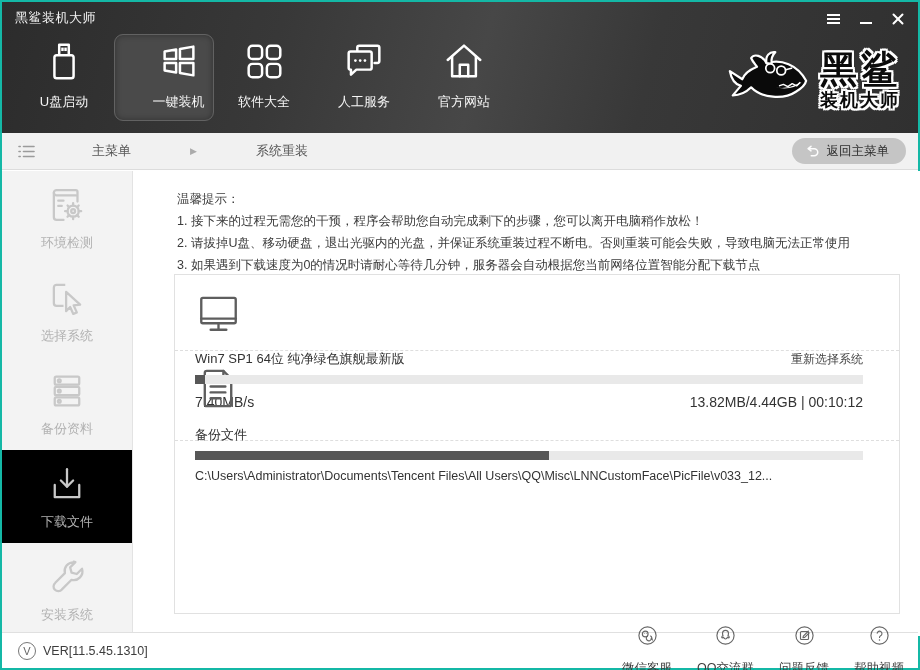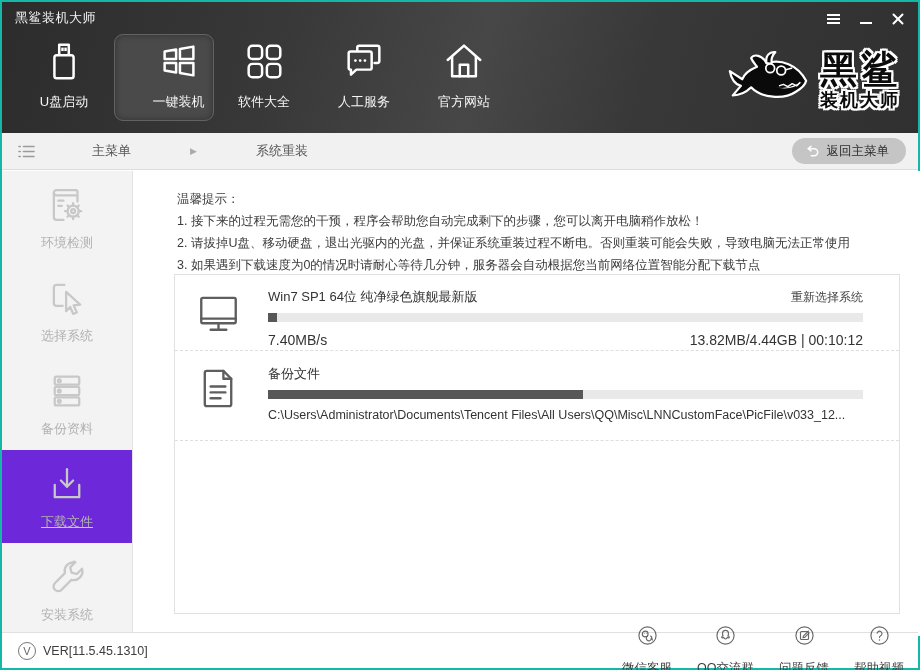--- a/index.html
+++ b/index.html
@@ -36,29 +36,29 @@
   .back-btn { margin-left:auto; height:26px; background:#c5c5c5; border-radius:13px; display:flex;
     align-items:center; gap:7px; padding:0 17px 0 13px; cursor:pointer; }
   .back-btn-icon { width:15px; height:15px; color:#fdfdfd; }
   .back-btn-label { font-size:12.5px; color:#2e2e2e; }
 
   
   .sidebar { position:absolute; left:0; top:169px; width:131px; height:465px; background:#f3f3f3;
     border-right:1px solid #e3e3e3; display:flex; flex-direction:column;justify-content:space-between; }
   .side-item { flex:1; display:flex; flex-direction:column; align-items:center; justify-content:center;
     gap:8px; cursor:pointer; color:#c8c8c8; }
-  .side-item.active { background:#6d28d9;text-decoration:underline; }
+  .side-item.active { background:#000000; }
   .side-icon { width:42px; height:42px; }
   .side-label { font-size:13px; color:#b2b2b2; }
 
   
   .content { position:absolute; left:132px; top:169px; width:788px; height:465px; background:#fff; }
   .tips { position:absolute; left:43px; top:17px; font-size:12.5px; color:#3b3b3b; line-height:22px; }
   .panel { position:absolute; left:40px; top:103px; width:726px; height:340px; border:1px solid #e1e1e1; background:#fff; }
-  .dl-row { display:flex; padding:0 36px 0 20px; border-bottom:1px dashed #dedede; }
+  .dl-row { display:flex; padding:0 36px 0 20px; border-bottom:1px dashed #dedede;flex-direction:column; }
   .dl-row-1 { height:76px; }
   .dl-row-2 { height:90px; }
   .dl-icon { width:47px; height:47px; color:#5e5e5e; flex:0 0 47px; margin-right:26px; }
   .dl-row-1 .dl-icon { margin-top:15px; }
   .dl-row-2 .dl-icon { margin-top:14px; }
   .dl-main { flex:1; min-width:0; }
   .dl-line1 { display:flex; align-items:baseline; justify-content:space-between; }
   .dl-row-1 .dl-line1 { margin-top:13px; } .dl-row-2 .dl-line1 { margin-top:14px; }
   .dl-title { font-size:13px; color:#333; }
   .dl-reselect { font-size:12px; color:#454545; cursor:pointer; }

